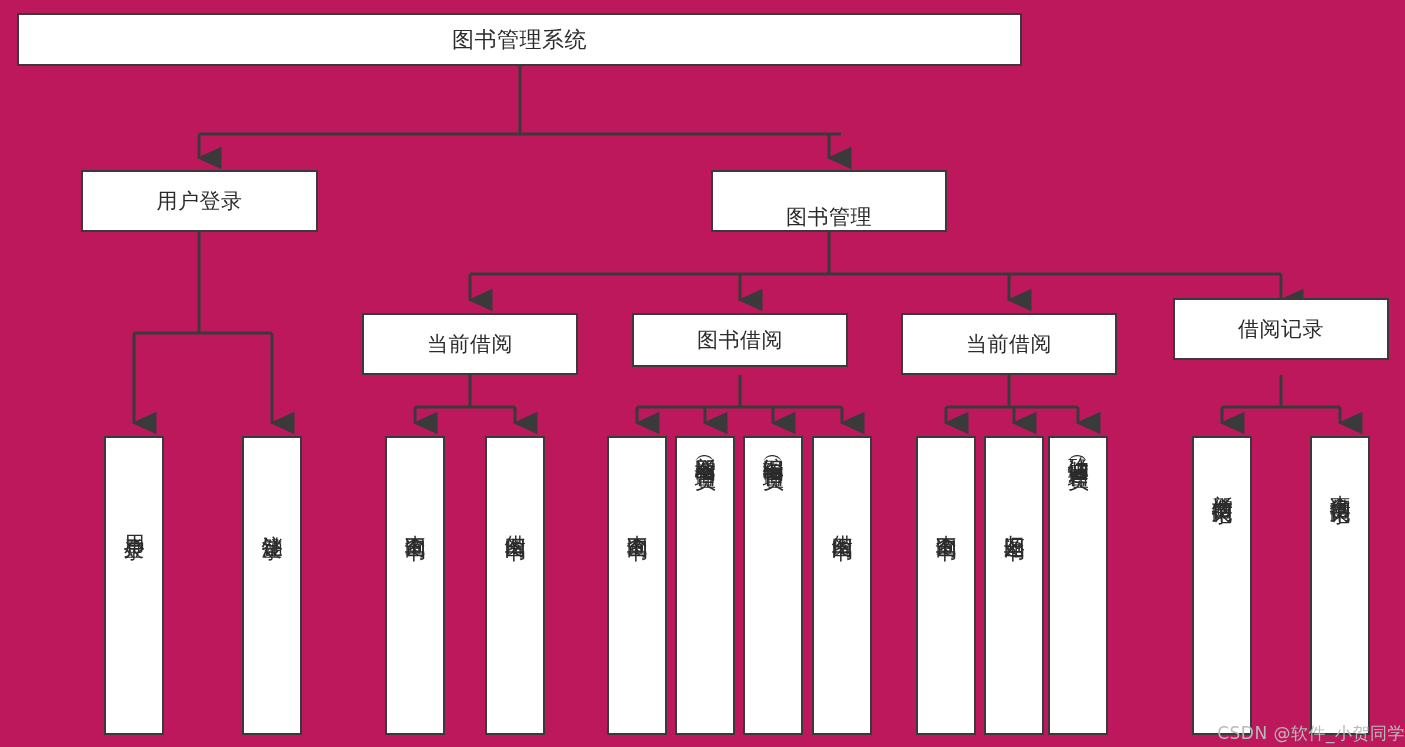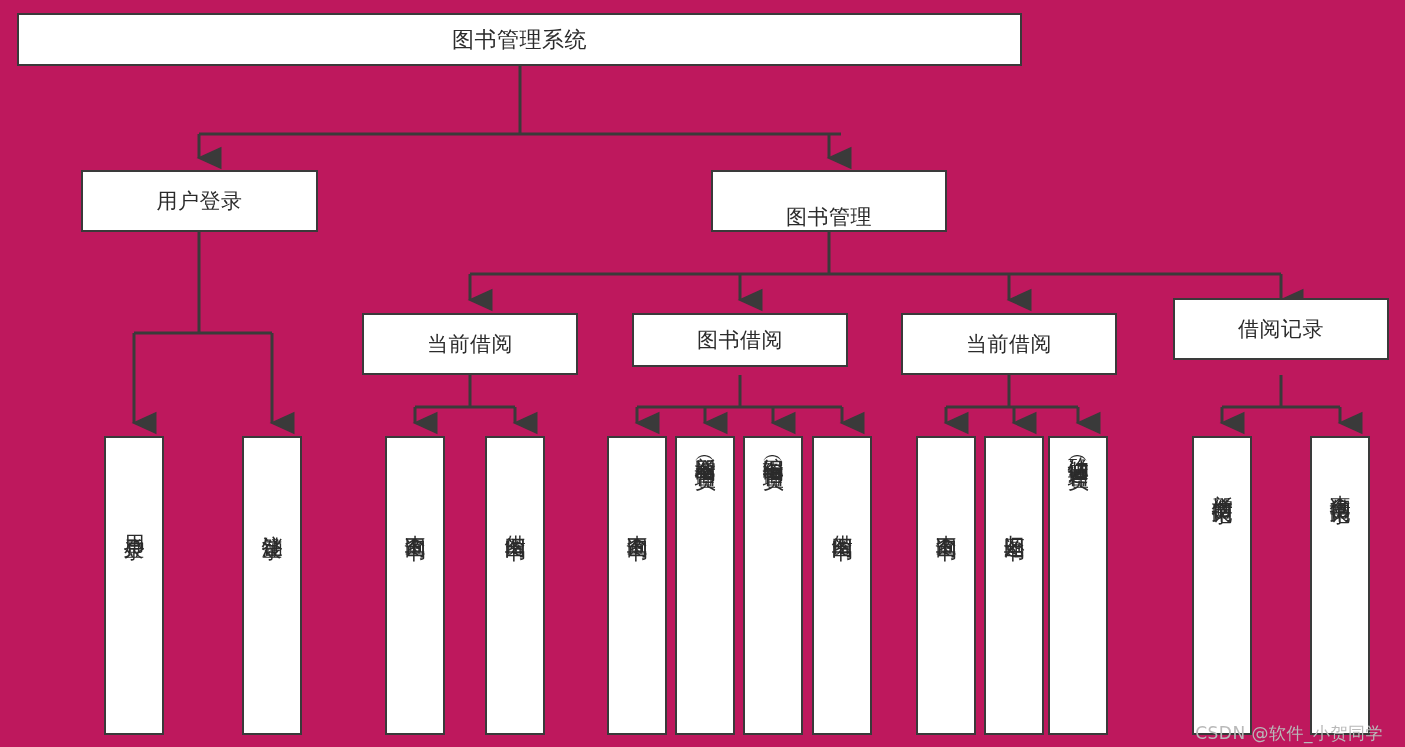--- a/index.html
+++ b/index.html
@@ -53,21 +53,21 @@
     max-height:292px;
   }
   .node.leaf.leaf-mid .node-label{
     padding-top:78px;
   }
   .node.leaf.leaf-tall .node-label{
     padding-top:0px;
   }
   #watermark{
     position:absolute;
-    right:22px;
+    right:0;
     bottom:2px;
     font-size:17px;
     color:#b9b9b9;
     letter-spacing:0.5px;
     z-index:3;
     white-space:nowrap;
     pointer-events:none;
     text-align:right;
   }
 </style>

